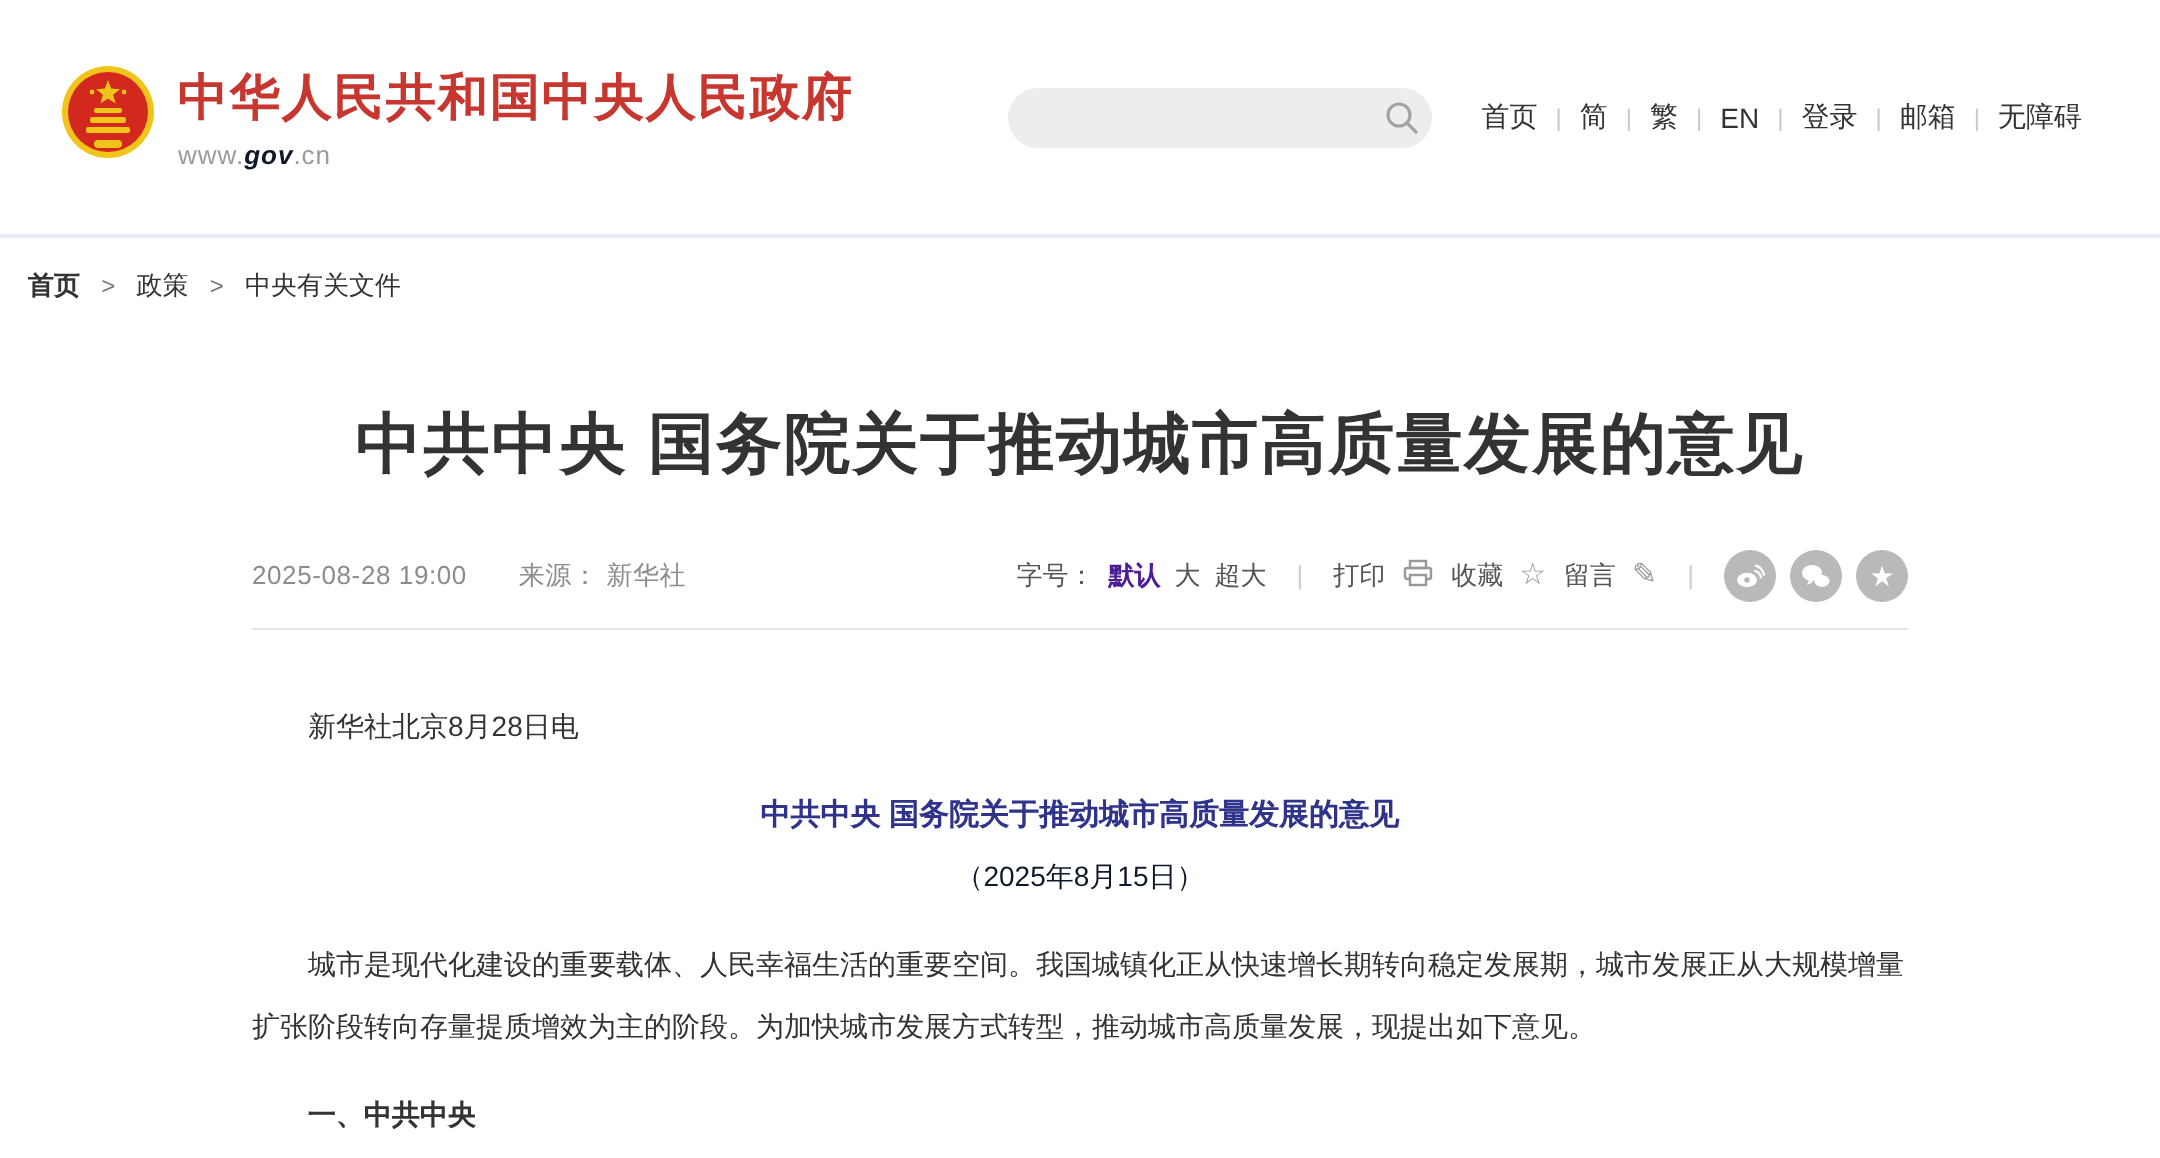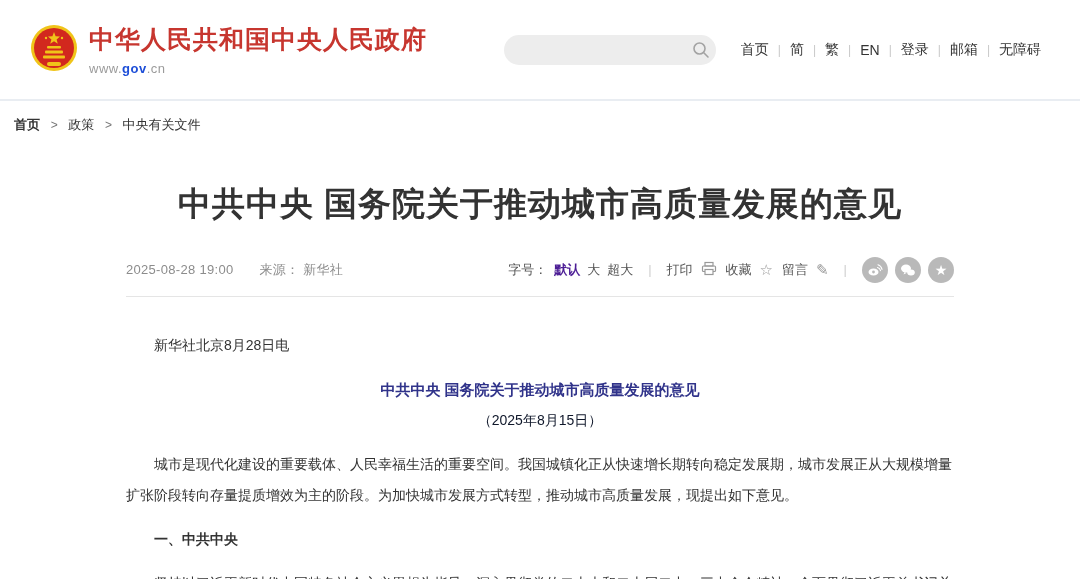--- a/index.html
+++ b/index.html
@@ -1,25 +1,25 @@
 <!DOCTYPE html>
 <html><head>
 <meta charset="utf-8">
 <style>
   * { margin:0; padding:0; box-sizing:border-box; }
   html,body { width:1080px; height:579px; overflow:hidden; background:#fff;
     font-family:"Liberation Sans","DejaVu Sans",sans-serif; color:#333; }
 
   
-  .site-header { height:101px; display:flex; align-items:center;
+  .site-header { height:119px; display:flex; align-items:center;
     justify-content:space-between; padding:0 30px; border-bottom:2px solid #e9edf2; }
   .brand { display:flex; align-items:center; gap:11px; cursor:pointer; }
   .brand-text .brand-title { font-size:25px; font-weight:bold; color:#c7362f; letter-spacing:1px; }
   .brand-text .brand-url { font-size:13px; color:#9b9b9b; margin-top:5px; letter-spacing:.5px; }
-  .brand-text .brand-url .gov { color:#1d4ed8; font-weight:bold; }
+  .brand-text .brand-url .gov { color:#0f172a; font-weight:bold;font-style:italic; }
   .header-right { display:flex; align-items:center; gap:16px; }
   .search-box { width:212px; height:30px; background:#ededed; border-radius:15px;
     display:flex; align-items:center; padding:0 12px; }
   .search-box input { flex:1; border:none; background:transparent; outline:none;
     font-size:13px; color:#333; font-family:inherit; }
   .search-btn { border:none; background:transparent; cursor:pointer; display:flex; padding:0; }
   .top-nav { display:flex; align-items:center; font-size:14px; }
   .top-nav .nav-link { color:#333; text-decoration:none; padding:0 9px; white-space:nowrap; }
   .top-nav .sep { color:#c9c9c9; font-size:12px; }
 

